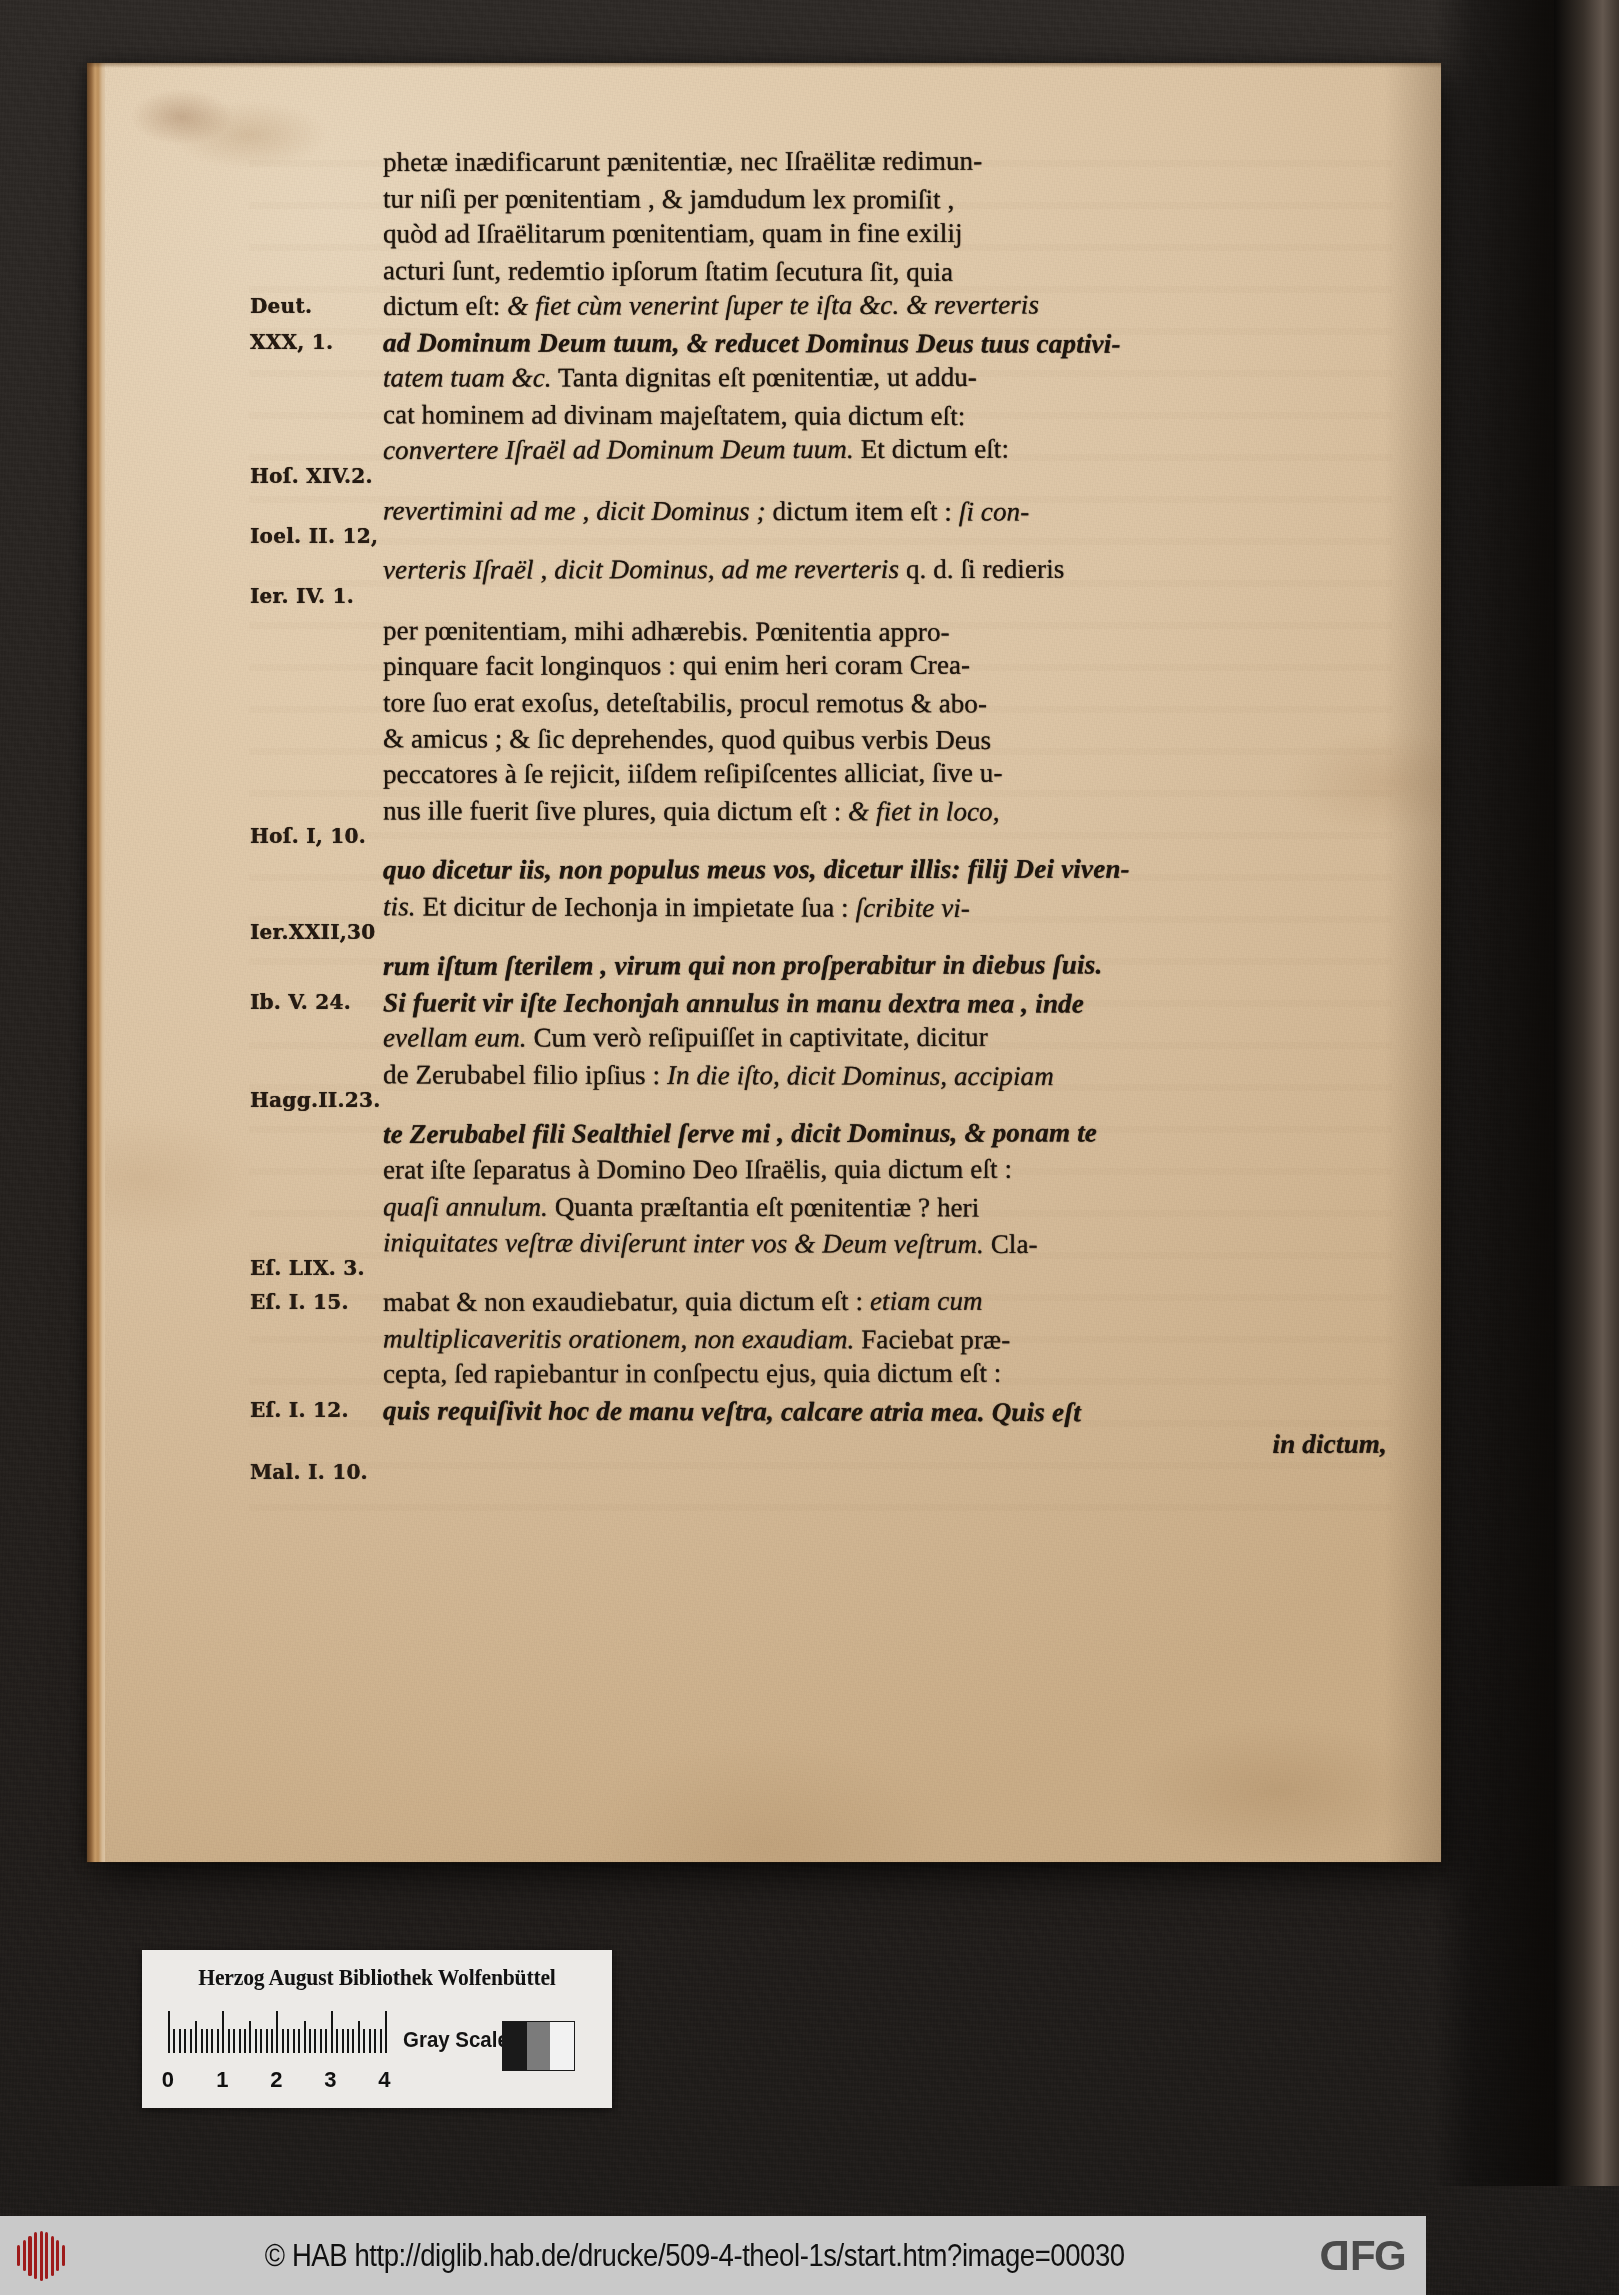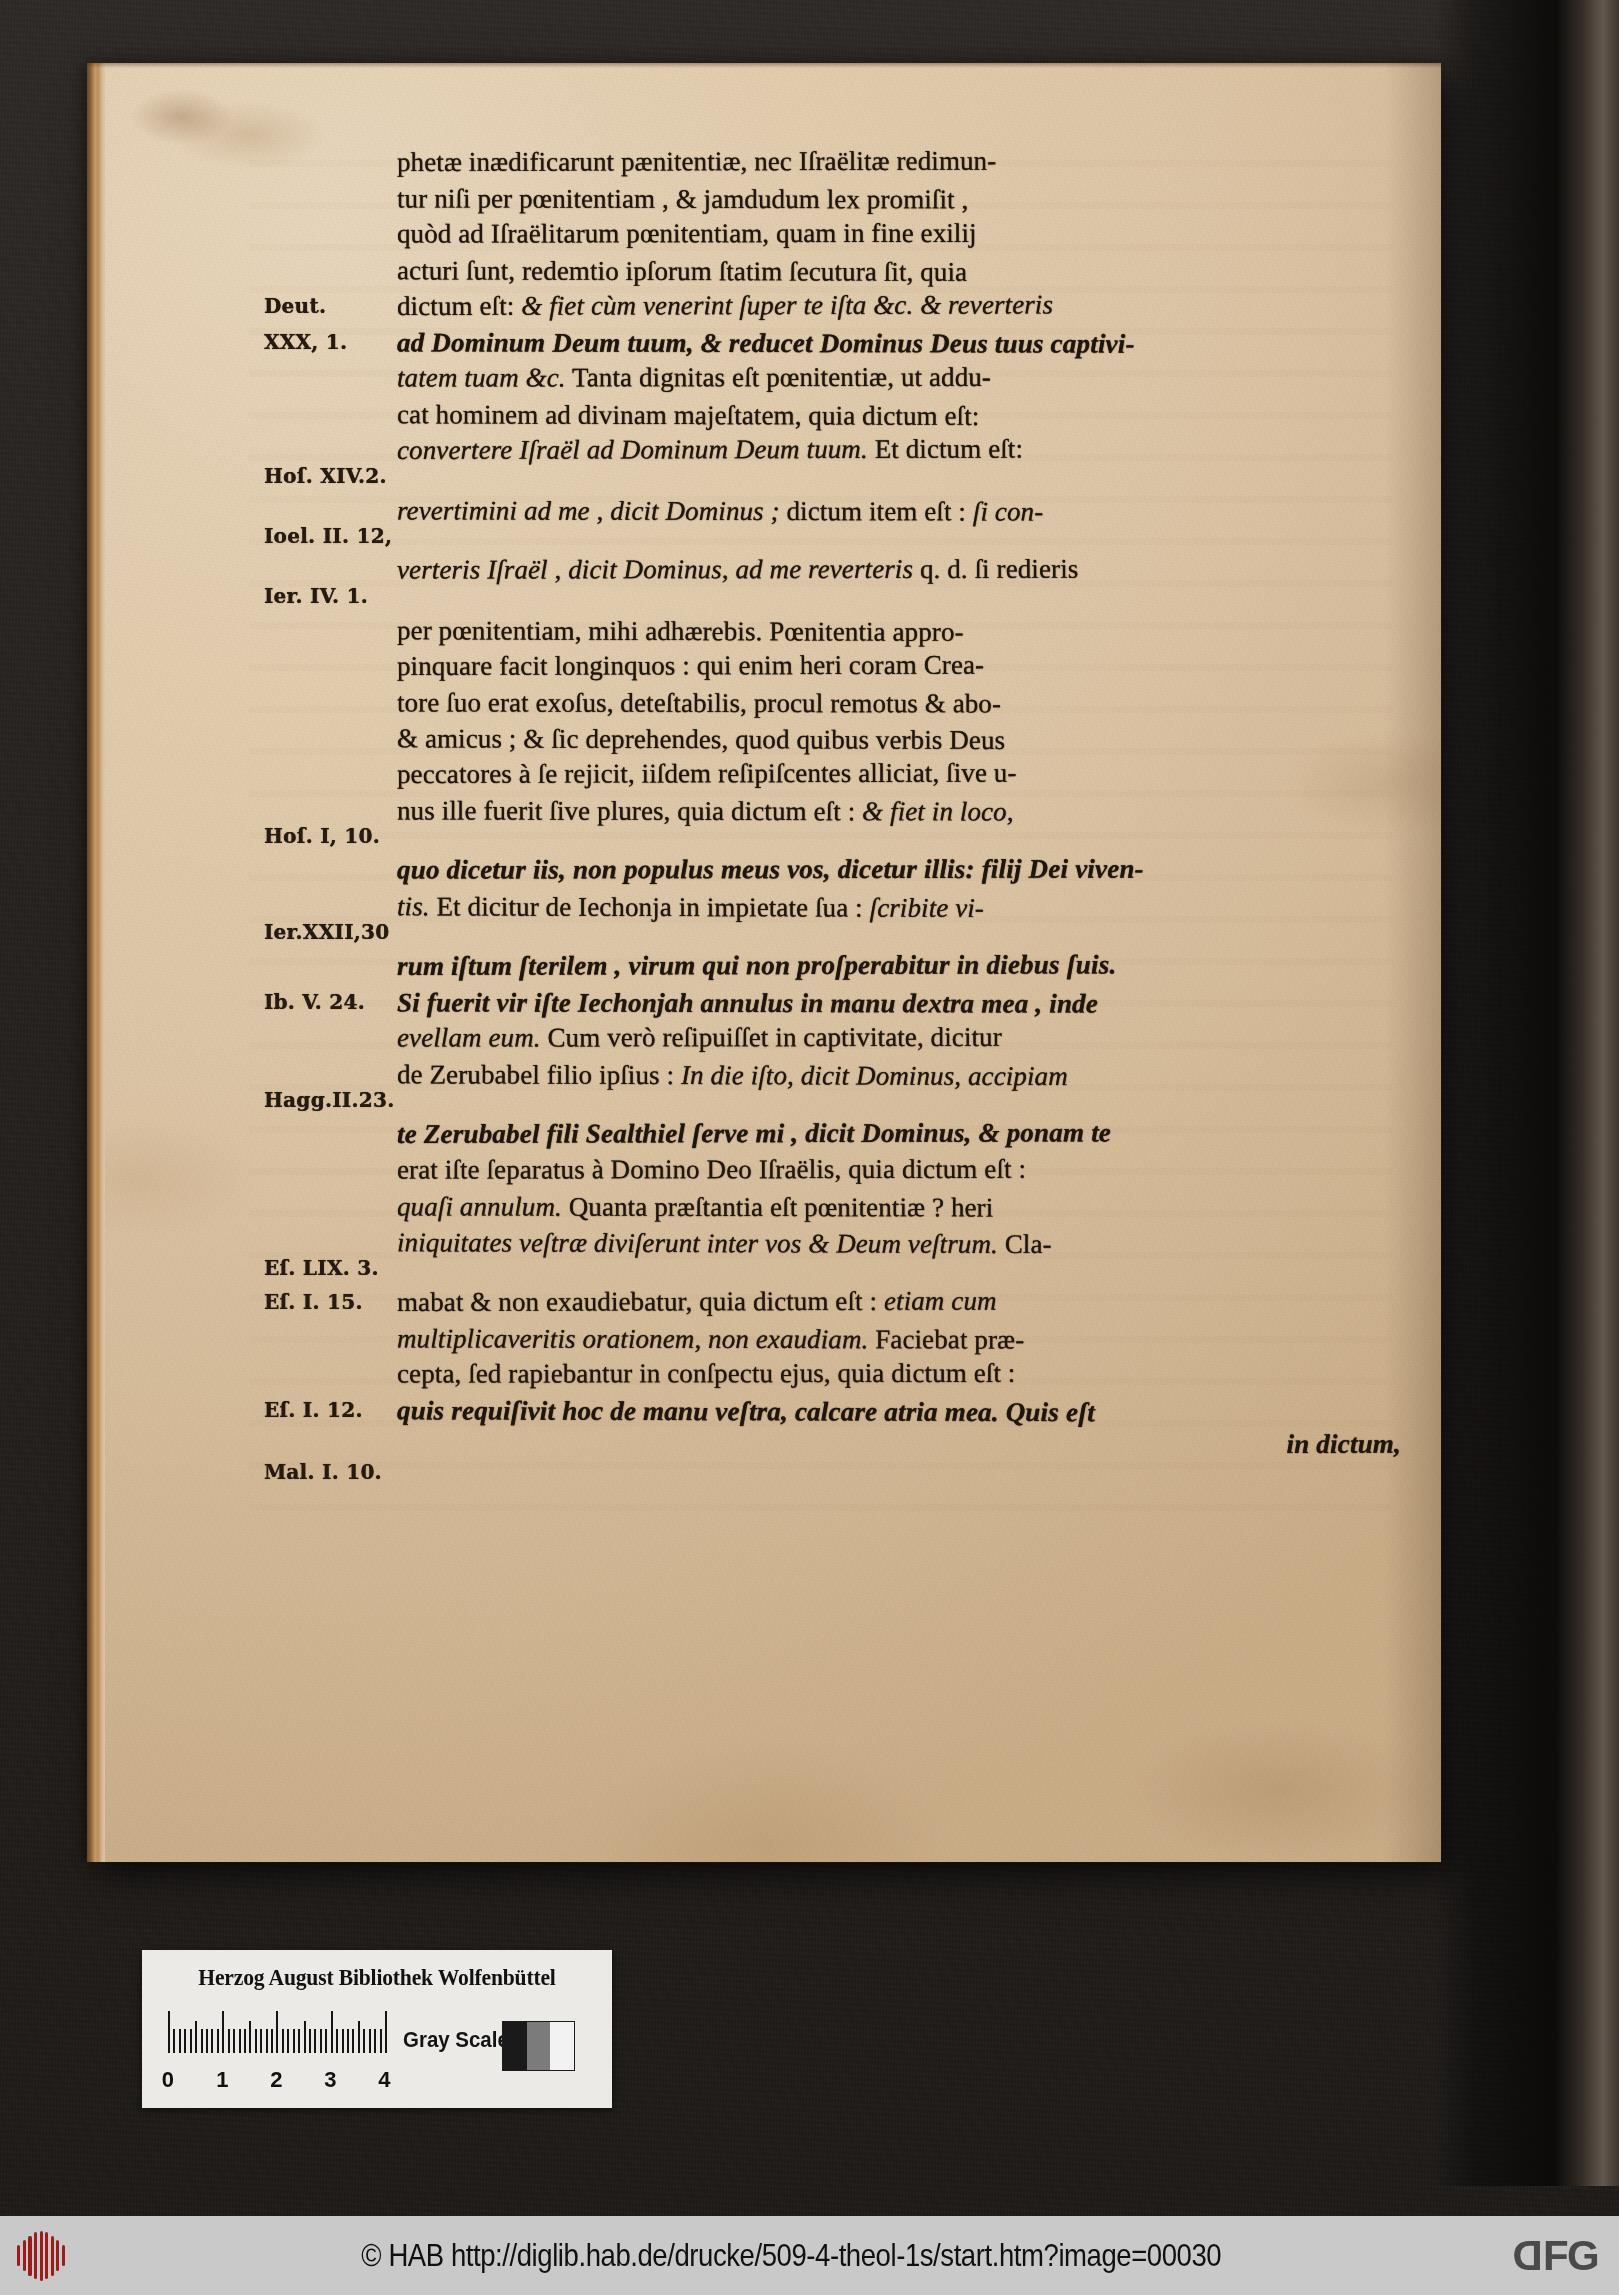--- a/index.html
+++ b/index.html
@@ -75,21 +75,21 @@
     position:absolute;left:0;top:0;width:100%;height:4.9px;
     background:linear-gradient(180deg,rgba(90,60,30,.45),rgba(0,0,0,0));
   }
   #leaf-right-shadow{
     position:absolute;right:0;top:0;width:57px;height:100%;
     background:linear-gradient(90deg,rgba(0,0,0,0),rgba(60,40,20,.22));
   }
 
   
   #text-block{
-    position:absolute;left:172px;top:81px;width:1142px;
+    position:absolute;left:158px;top:81px;width:1142px;
   }
   .text-row{
     display:flex;align-items:flex-start;
     min-height:36px;
   }
   .margin-note{
     width:138px;flex:0 0 138px;
     font-family:"DejaVu Serif",serif;
     font-weight:bold;
     font-size:20px;
@@ -152,21 +152,21 @@
     transform:scaleX(.93);transform-origin:left center;
   }
   #grayscale-patches{
     position:absolute;left:360px;top:71px;width:73px;height:50px;
     display:flex;border:1.6px solid #1b1b1b;box-sizing:border-box;
   }
   #grayscale-patches div{flex:1;height:100%;}
 
   
   #footer-bar{
-    position:absolute;left:0;bottom:0;width:1619px;height:79px;
+    position:absolute;left:0;bottom:0;width:1426px;height:79px;
     background:#c9c9c9;
     display:flex;align-items:center;
   }
   #dfg-left-logo{
     width:53px;height:50px;margin-left:14.6px;flex:0 0 53px;
     display:flex;align-items:center;justify-content:center;gap:2.4px;
   }
   #dfg-left-logo i{
     display:block;width:3.2px;background:#9e1b1b;border-radius:1.6px;
   }

